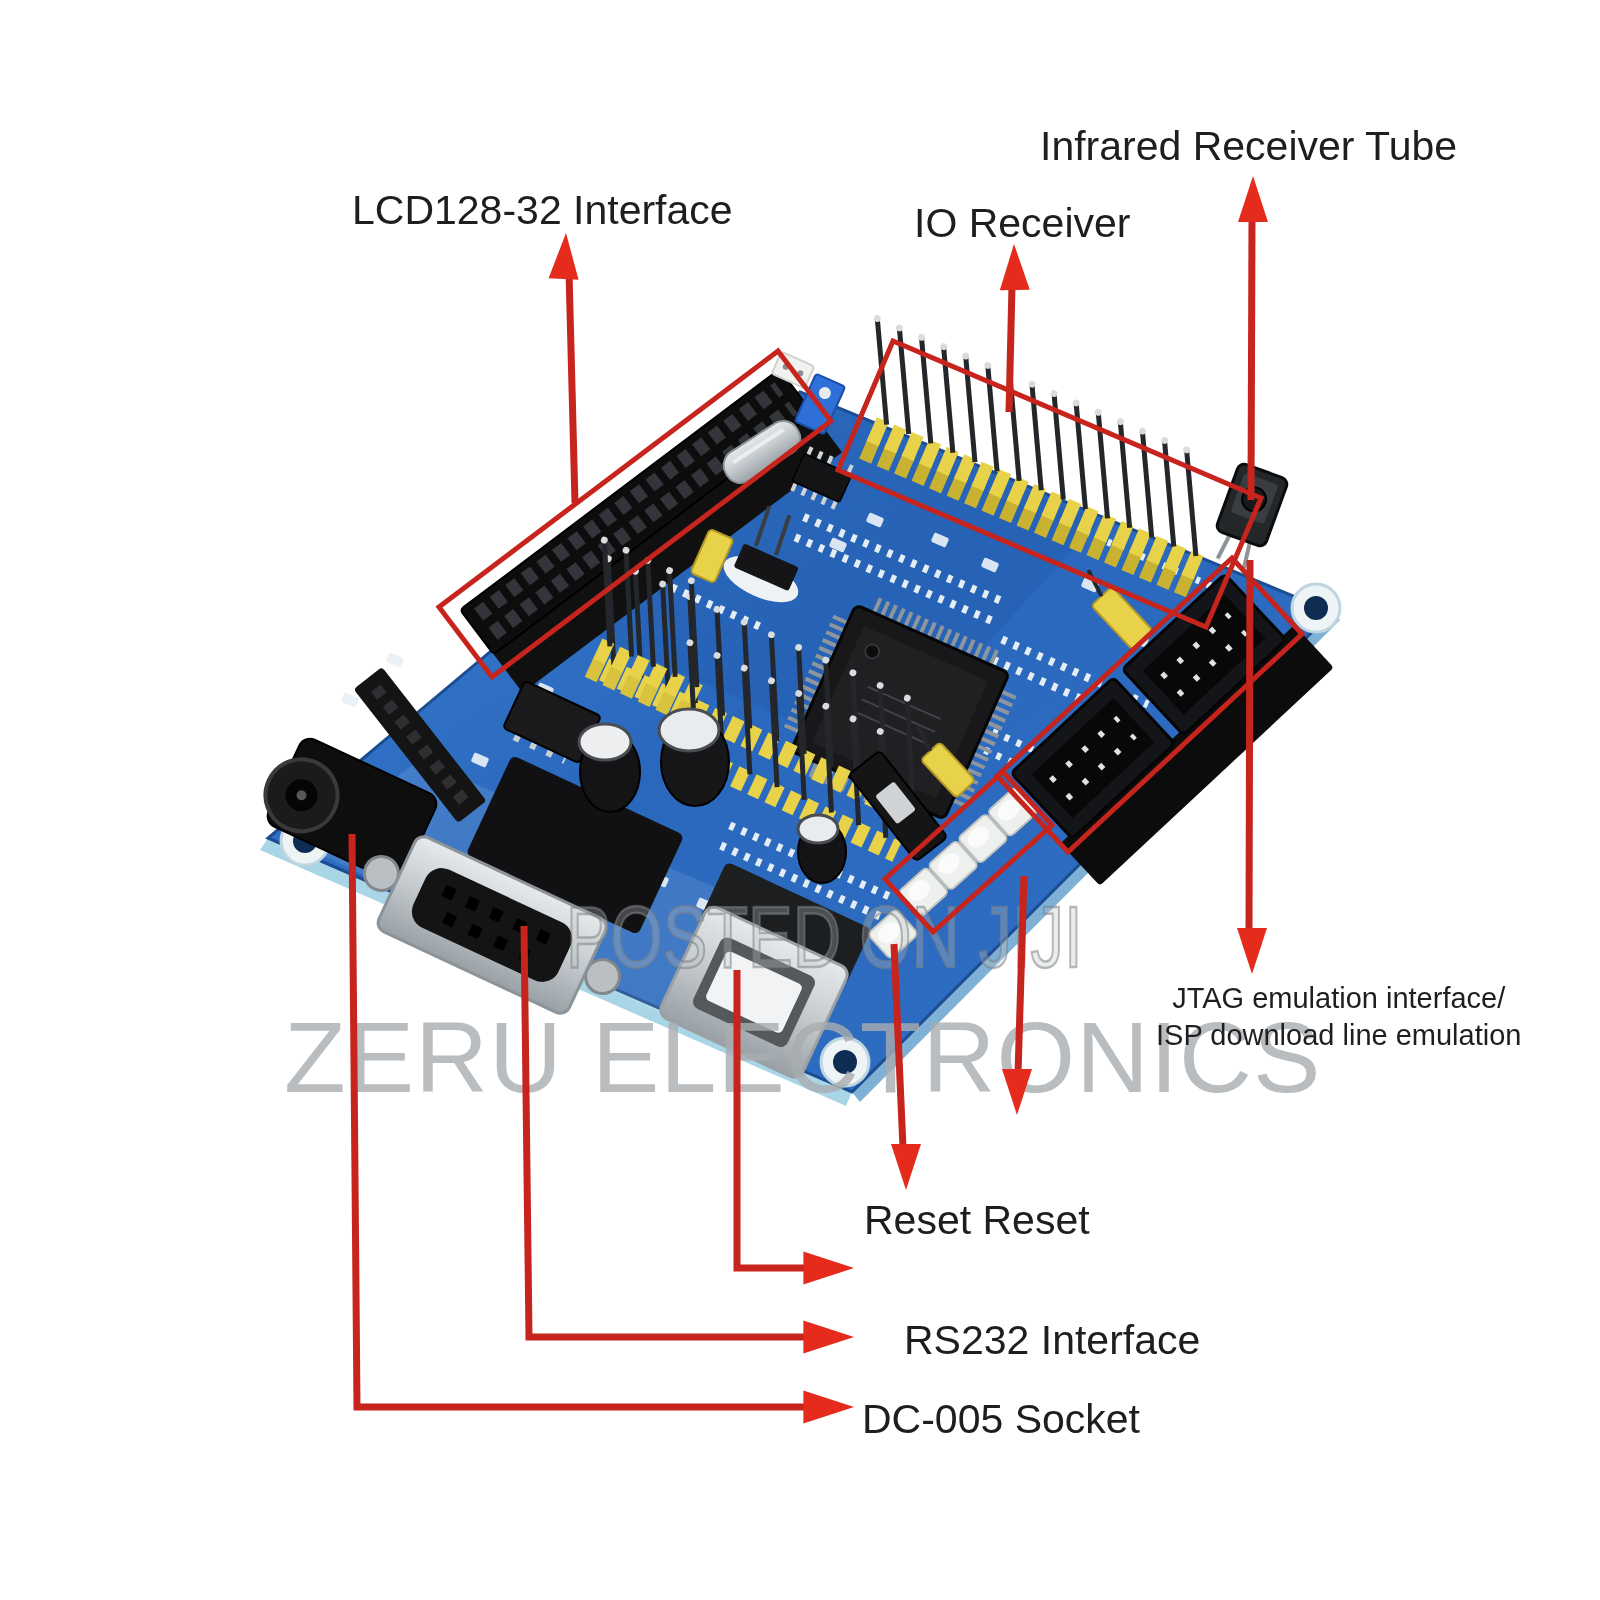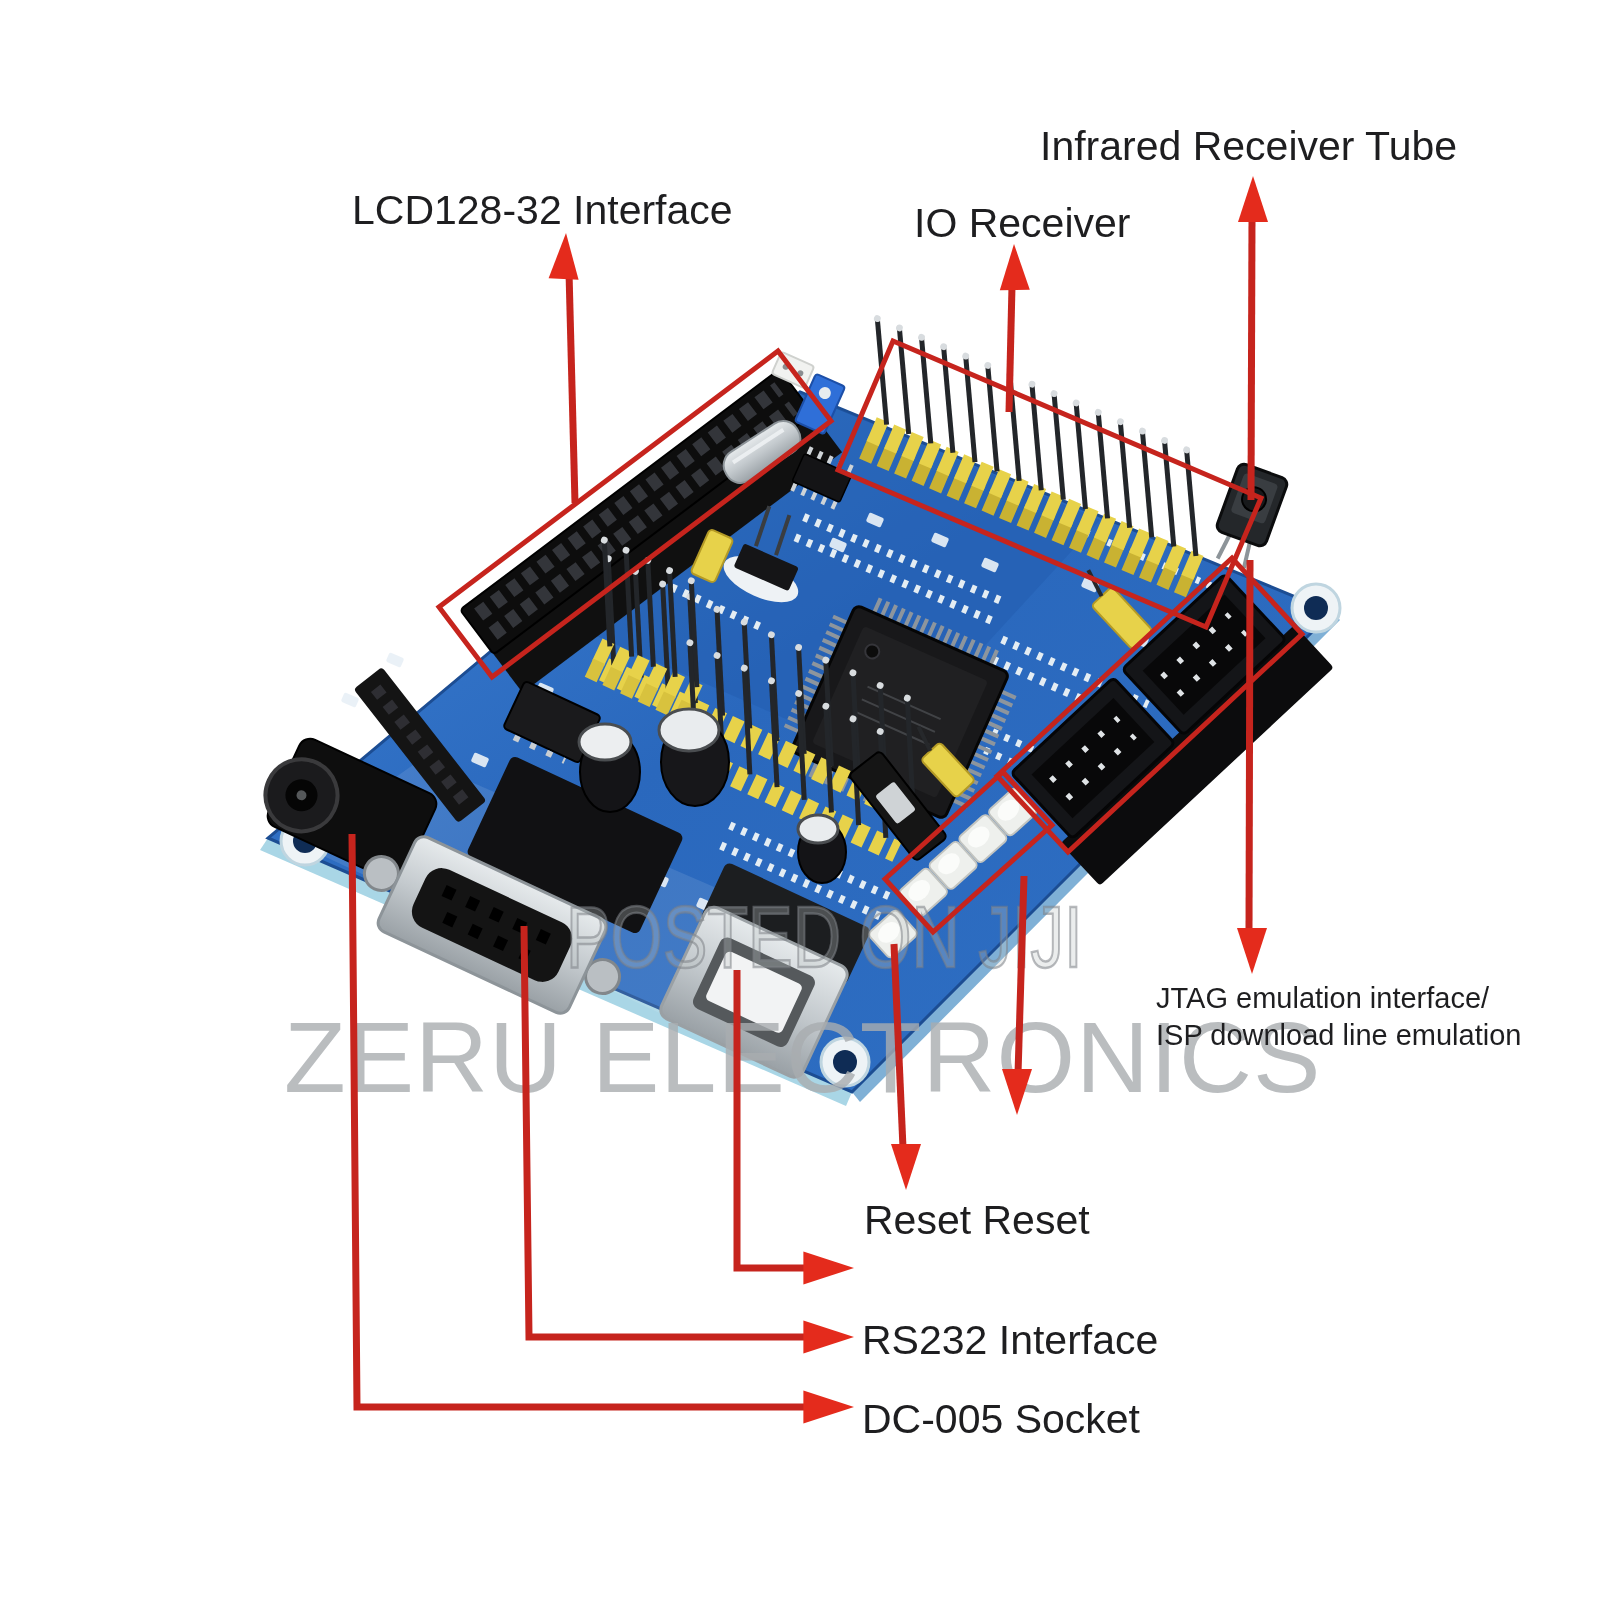--- a/index.html
+++ b/index.html
@@ -34,21 +34,21 @@
   #wm-brand{
     left:284px;top:1000px;font-size:101px;letter-spacing:1px;
     color:var(--watermark-gray);opacity:0.80;
   }
   #annotation-layer{z-index:3;}
   .stem{stroke:var(--annotation-red);stroke-width:7;fill:none;stroke-miterlimit:6;}
   .head{fill:var(--arrowhead-red);}
   .rbox{fill:none;stroke:var(--highlight-box-red);stroke-width:5;}
   .callout{
     position:absolute;z-index:4;color:var(--label-text);
-    font-size:41px;line-height:48px;white-space:nowrap;
+    font-size:41px;line-height:48px;white-space:nowrap;text-align:center;
   }
   .callout.small{font-size:29px;line-height:37px;}
   .callout.twoline{line-height:63px;}
 </style>
 </head>
 <body>
 
 <div id="stage">
 
   <svg id="board-layer" width="1600" height="1600" viewBox="0 0 1600 1600">
@@ -412,19 +412,19 @@
 
   <div class="callout small" style="left:1156px;top:980px">
     <div>JTAG emulation interface/</div>
     <div>ISP download line emulation</div>
   </div>
 
 
   <div class="callout" style="left:864px;top:1196px">Reset Reset</div>
 
 
-  <div class="callout" style="left:862px;top:1316px">RS232 Interface</div>
+  <div class="callout" style="left:904px;top:1316px">RS232 Interface</div>
 
   <div class="callout twoline" style="left:862px;top:1388px">
     <div>DC-005 Socket</div>
   </div>
 
 </div>
 
 </body></html>

